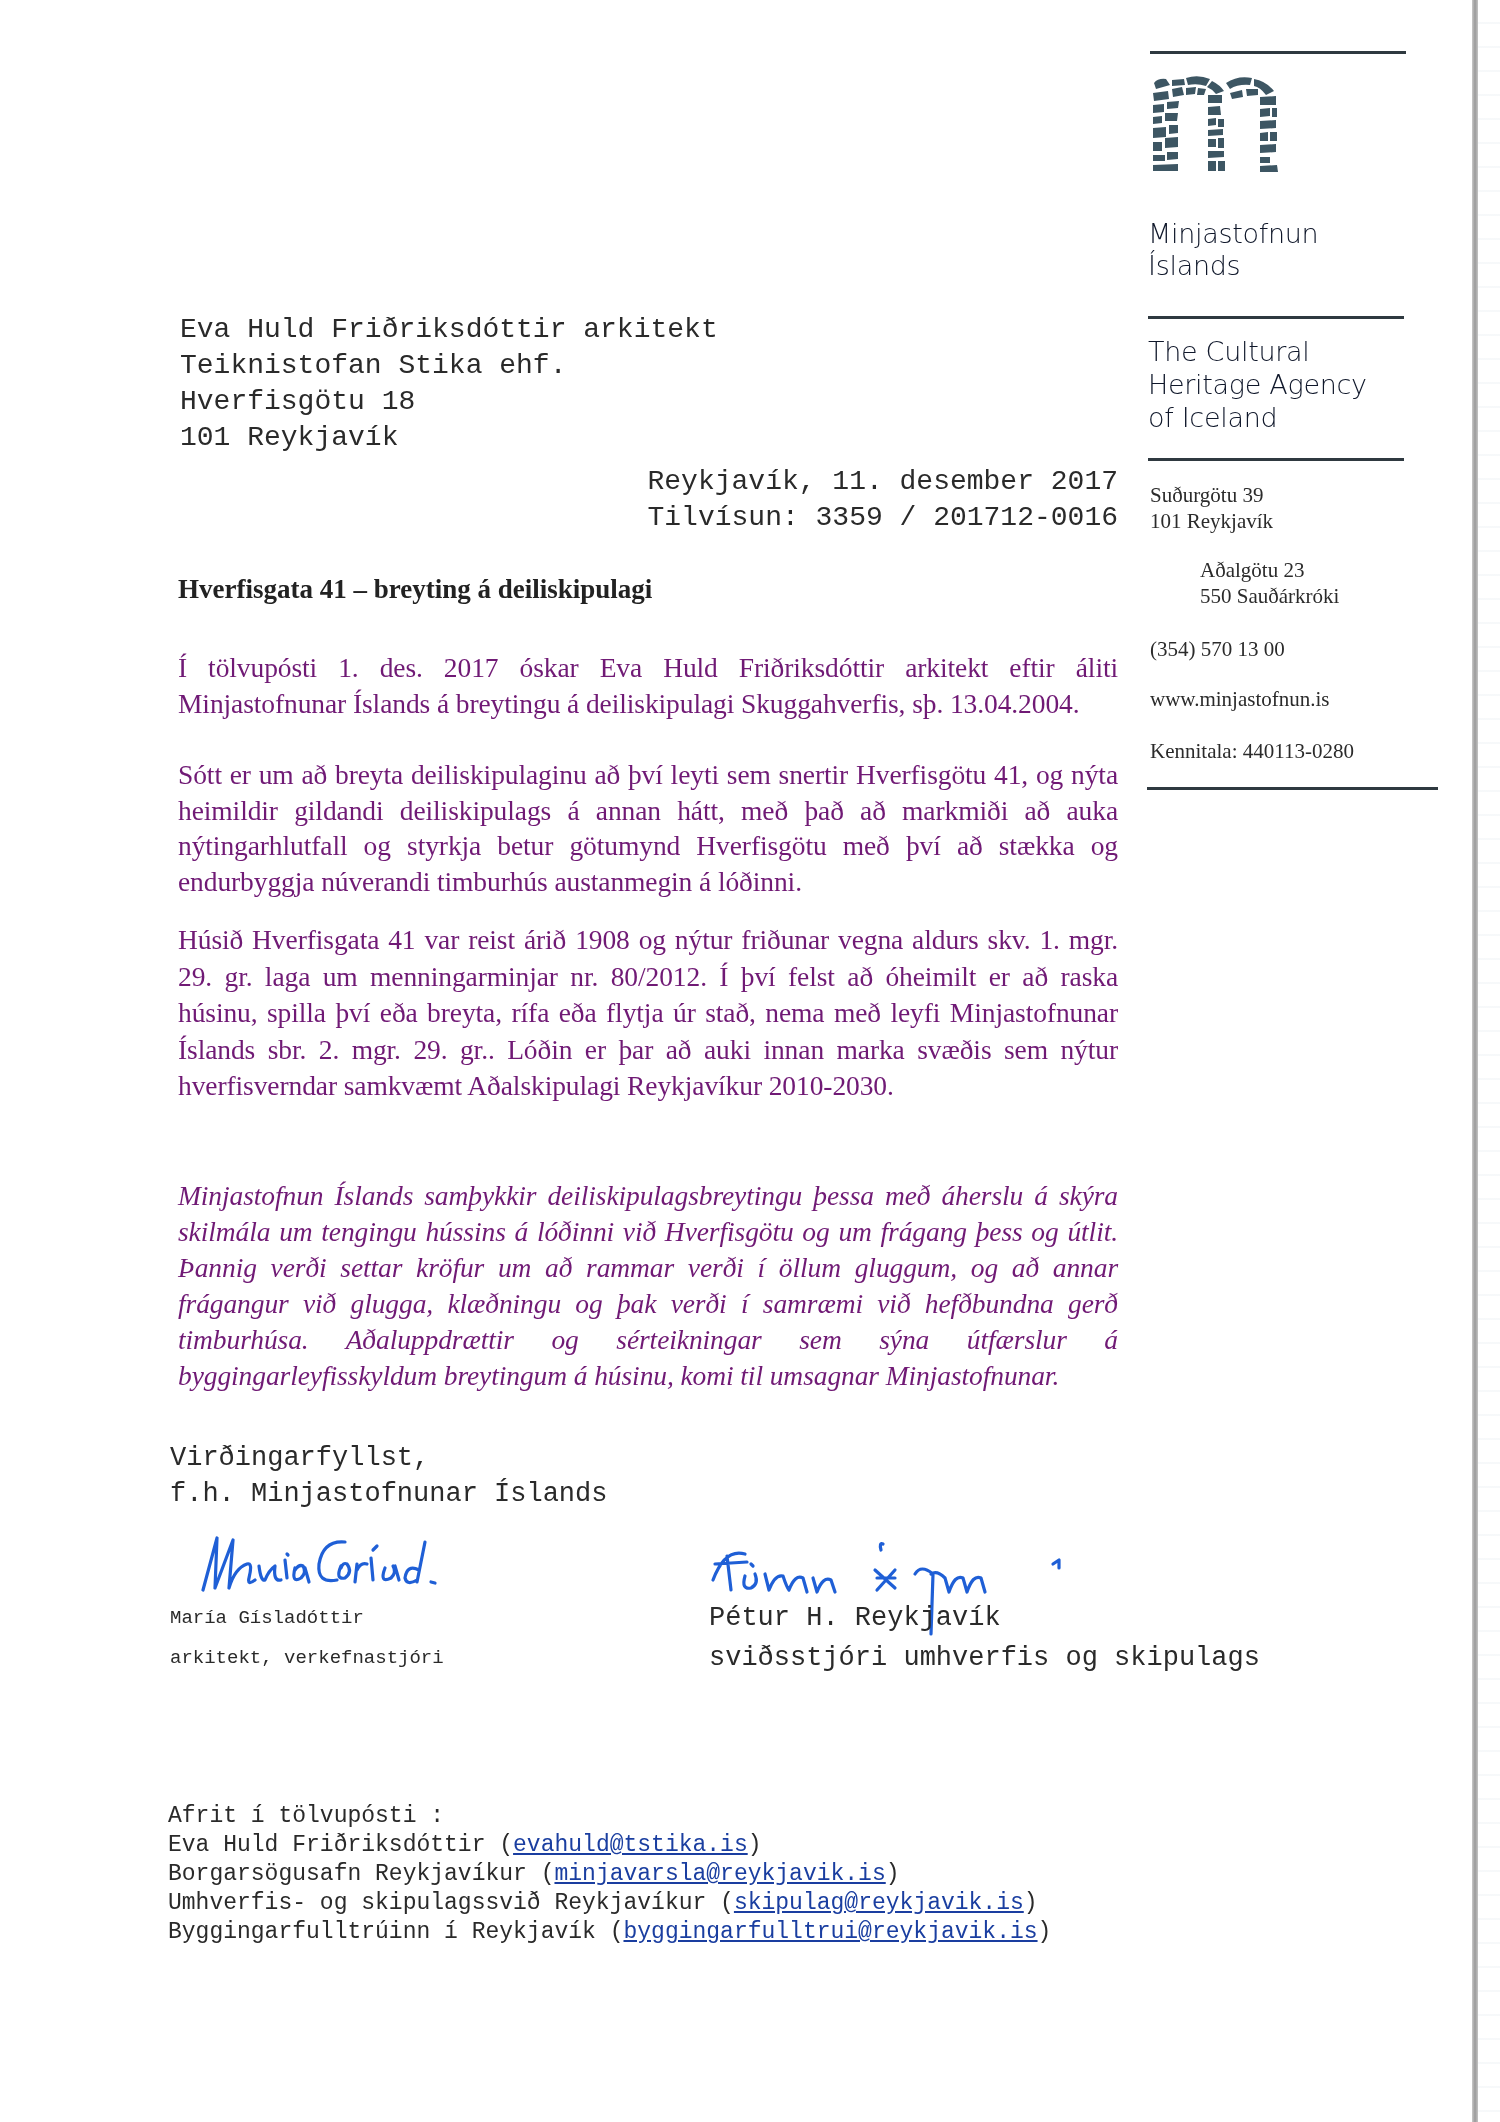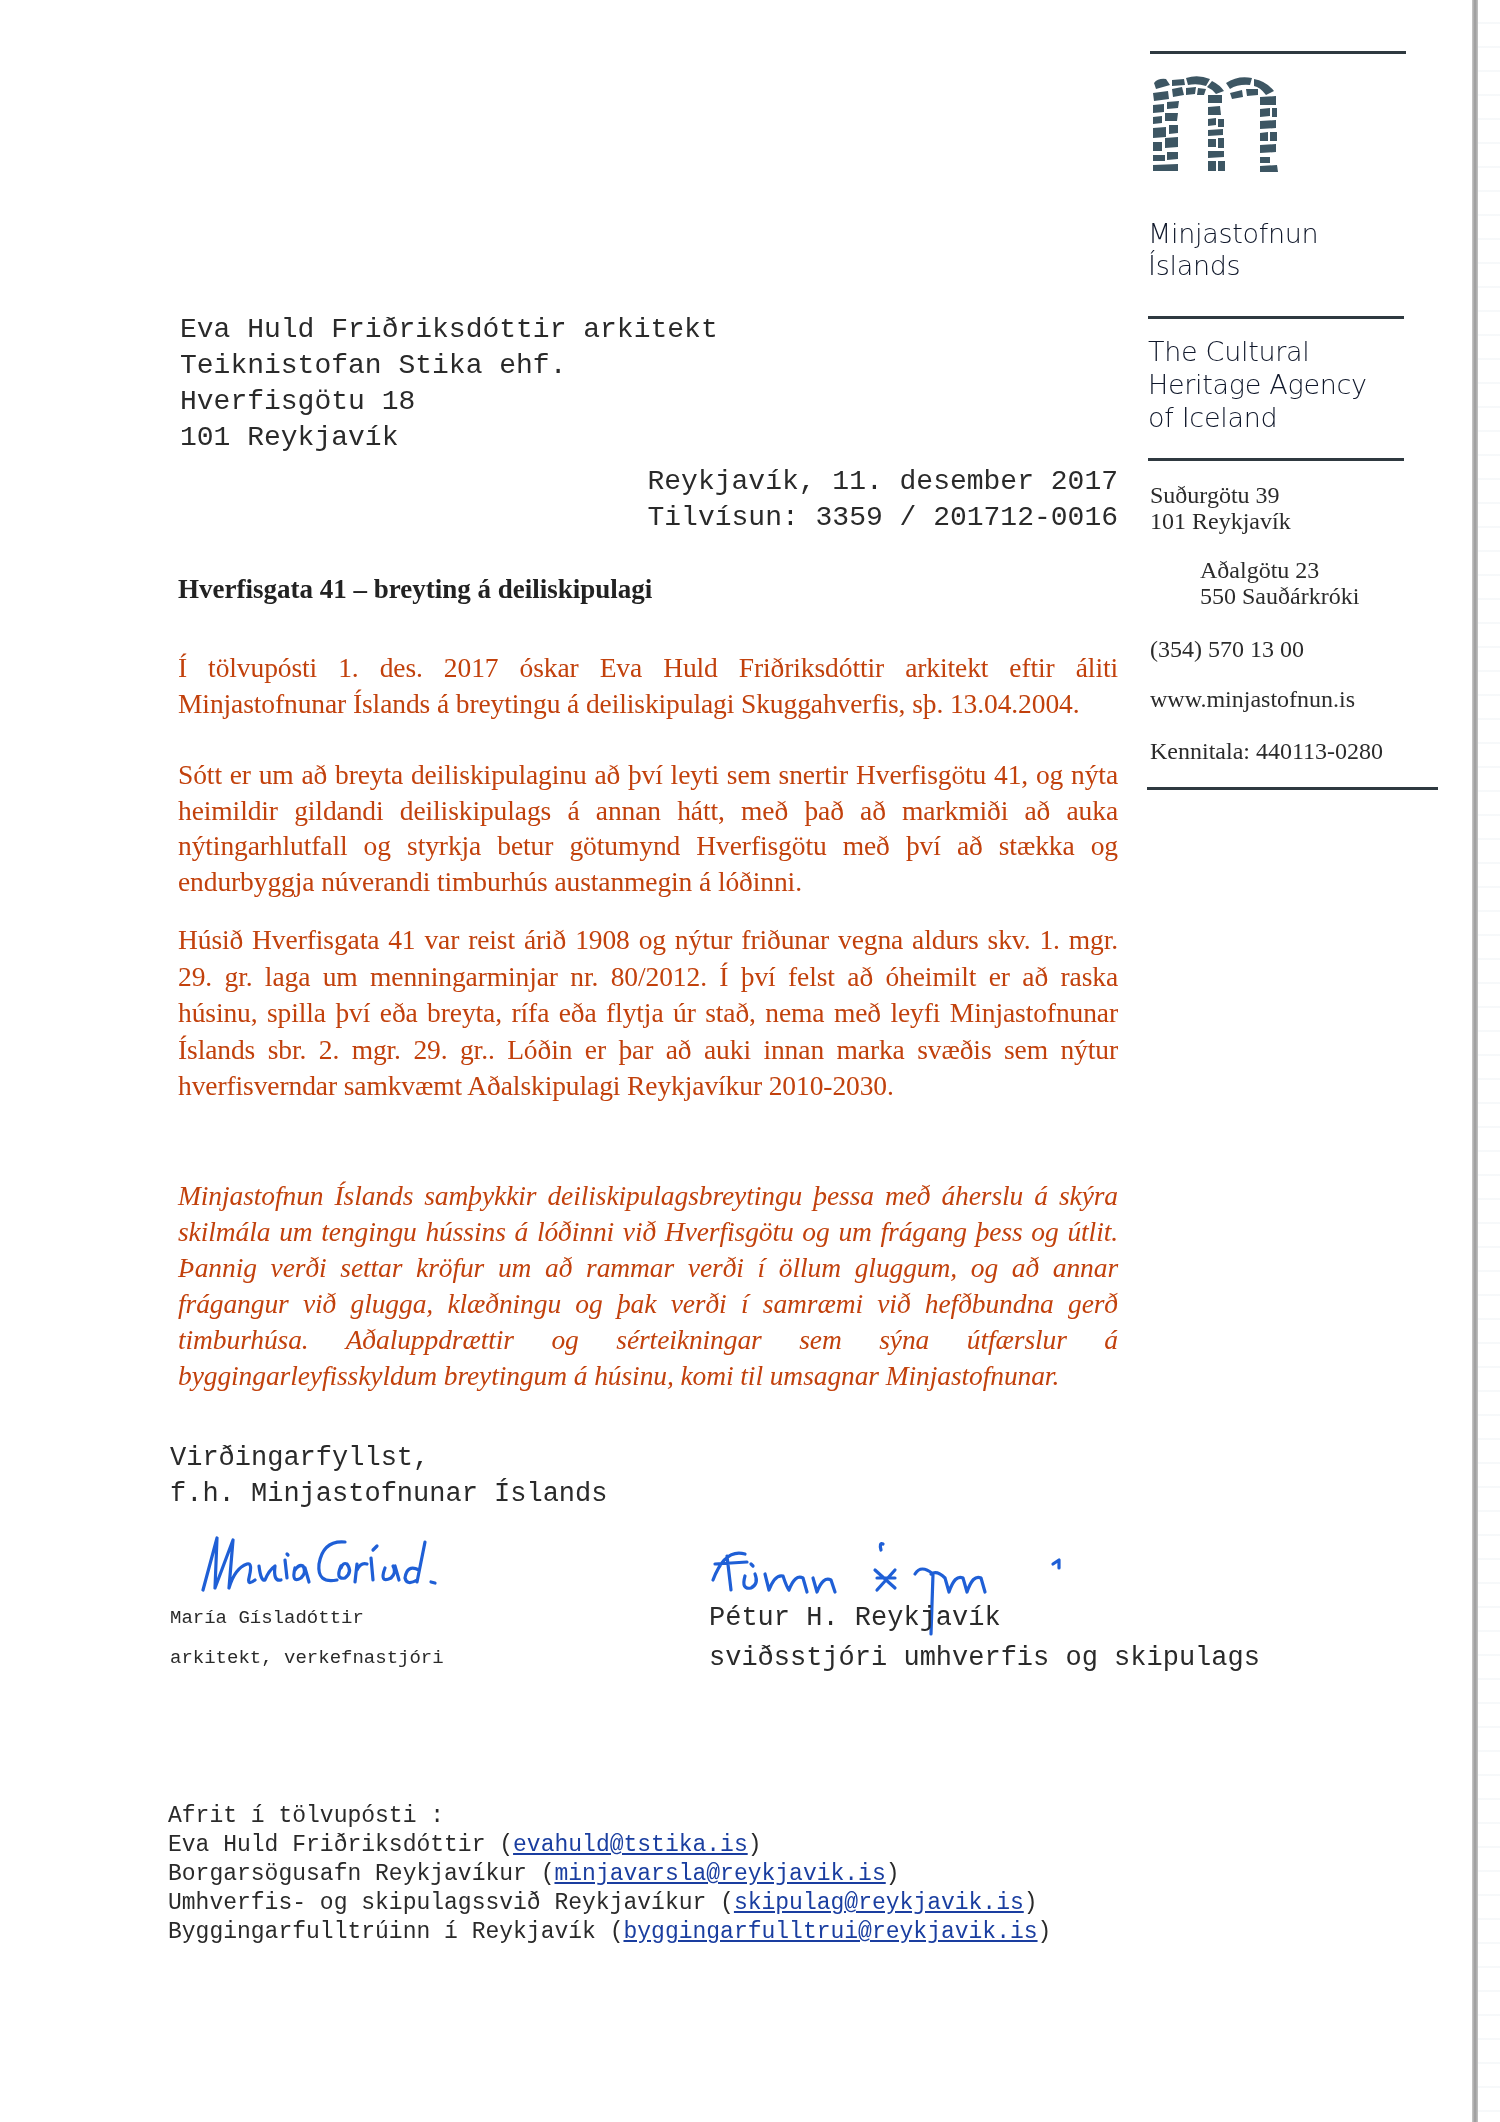--- a/index.html
+++ b/index.html
@@ -1,23 +1,23 @@
 <!DOCTYPE html>
 <html><head>
 <meta charset="utf-8">
 <style>
   html, body { margin:0; padding:0; }
   body { width:1500px; height:2122px; background:#ffffff; position:relative; overflow:hidden; color:#2b2b2b; }
   .abs { position:absolute; }
   .hr { position:absolute; height:3px; background:#2f3940; }
   .side-text { font-family:"DejaVu Sans", sans-serif; color:#0f172a; font-size:27px; line-height:32px; letter-spacing:-0.3px; font-weight:300; }
-  .addr { font-family:"Liberation Serif", serif; font-size:24px; line-height:26px; color:#2b2b2b; }
+  .addr { font-family:"Liberation Serif", serif; font-size:21px; line-height:26px; color:#2b2b2b; }
   .letter { font-family:Liberation Mono, monospace; font-size:27px; color:#2a2a2a; }
   .recipient div { line-height:36px; }
-  .para { position:absolute; left:178px; width:940px; text-align:justify; line-height:35.5px; font-size:27.5px; font-family:"Liberation Serif", serif; color:#c2410c; letter-spacing:-0.1px; }
+  .para { position:absolute; left:178px; width:940px; text-align:justify; line-height:35.5px; font-size:27.5px; font-family:"Liberation Serif", serif; color:#701a75; letter-spacing:-0.1px; }
   .para.italic { font-style:italic; line-height:36px; }
   .subject { font-weight:bold; font-family:"Liberation Serif", serif; font-size:27px; color:#222; }
   .cc div { line-height:29px; font-size:23px; }
   .cc .mail { color:#1a3ea0; text-decoration:underline;text-align:center; }
   .scanbar { position:absolute; left:1472px; top:0; width:6px; height:2122px; background:linear-gradient(to right,#c9c9c9,#9a9a9a,#c4c4c4); }
   .scanfaint { position:absolute; left:1478px; top:0; width:22px; height:2122px; background:repeating-linear-gradient(to bottom,#ffffff 0,#ffffff 22px,#eef2f5 23px,#ffffff 24px); }
   .sig { position:absolute; }
   .sig path { fill:none; stroke:#1f5fd6; stroke-width:3.2; stroke-linecap:round; stroke-linejoin:round; }
 </style>
 </head>

